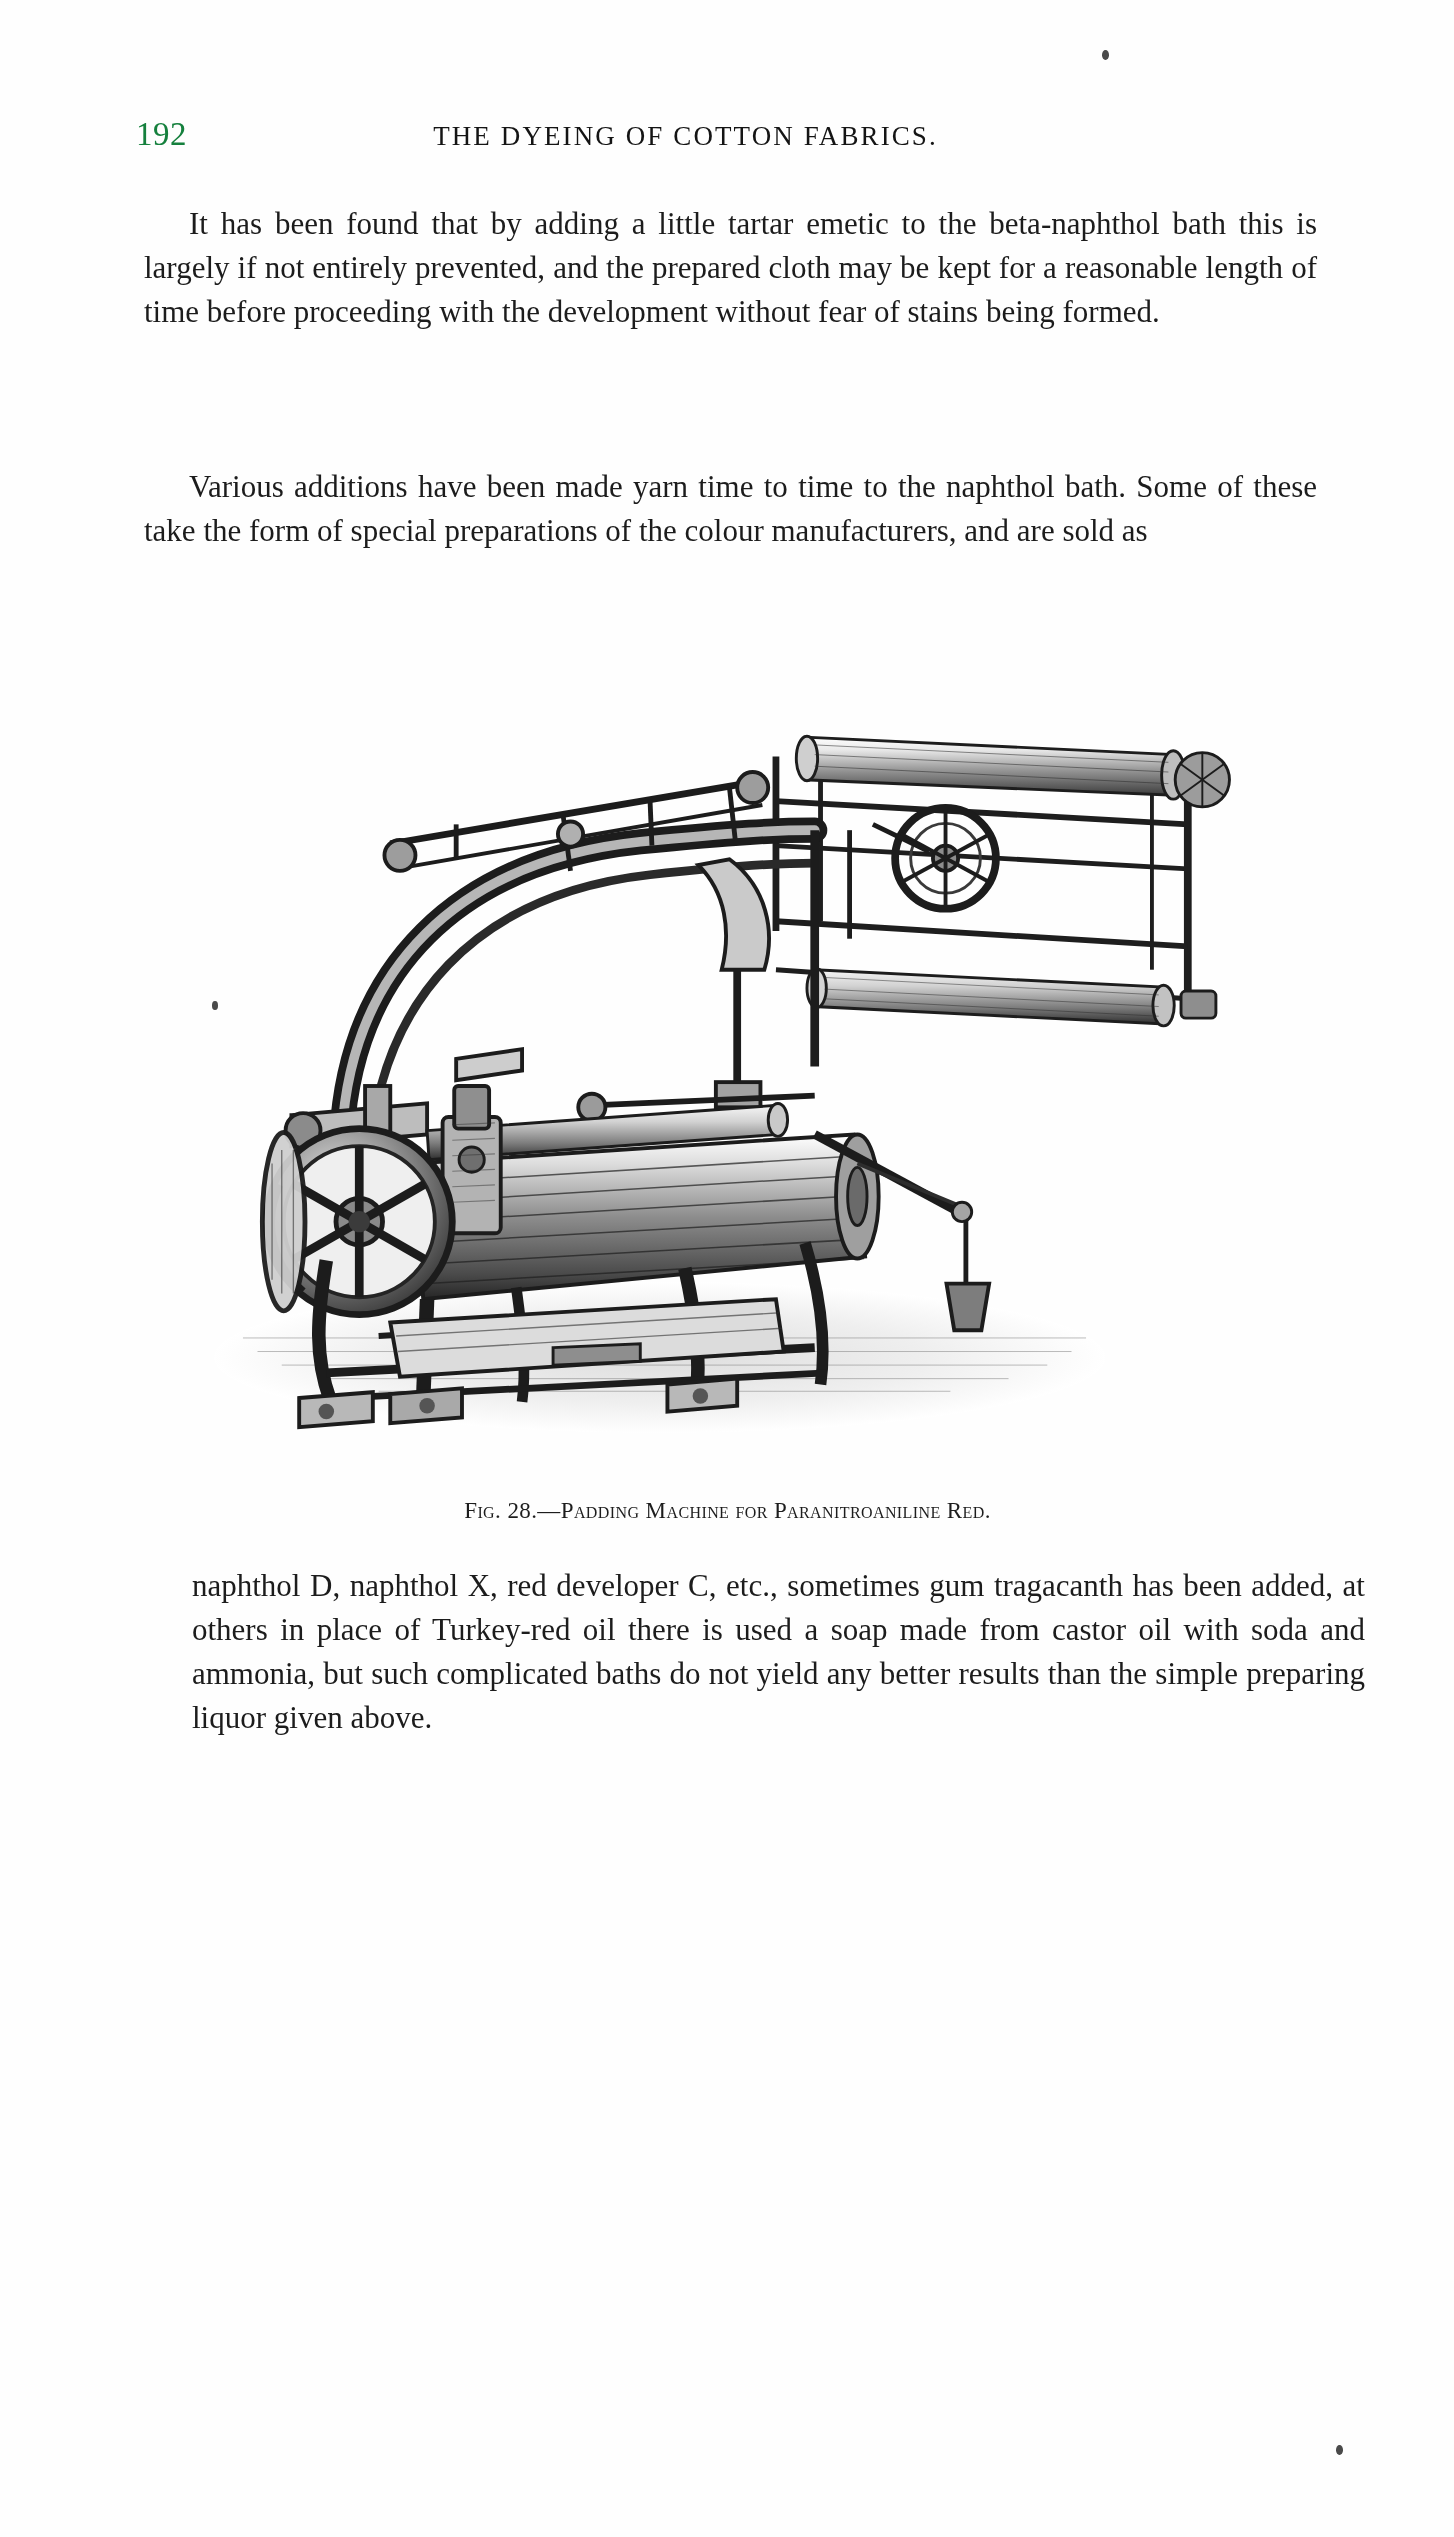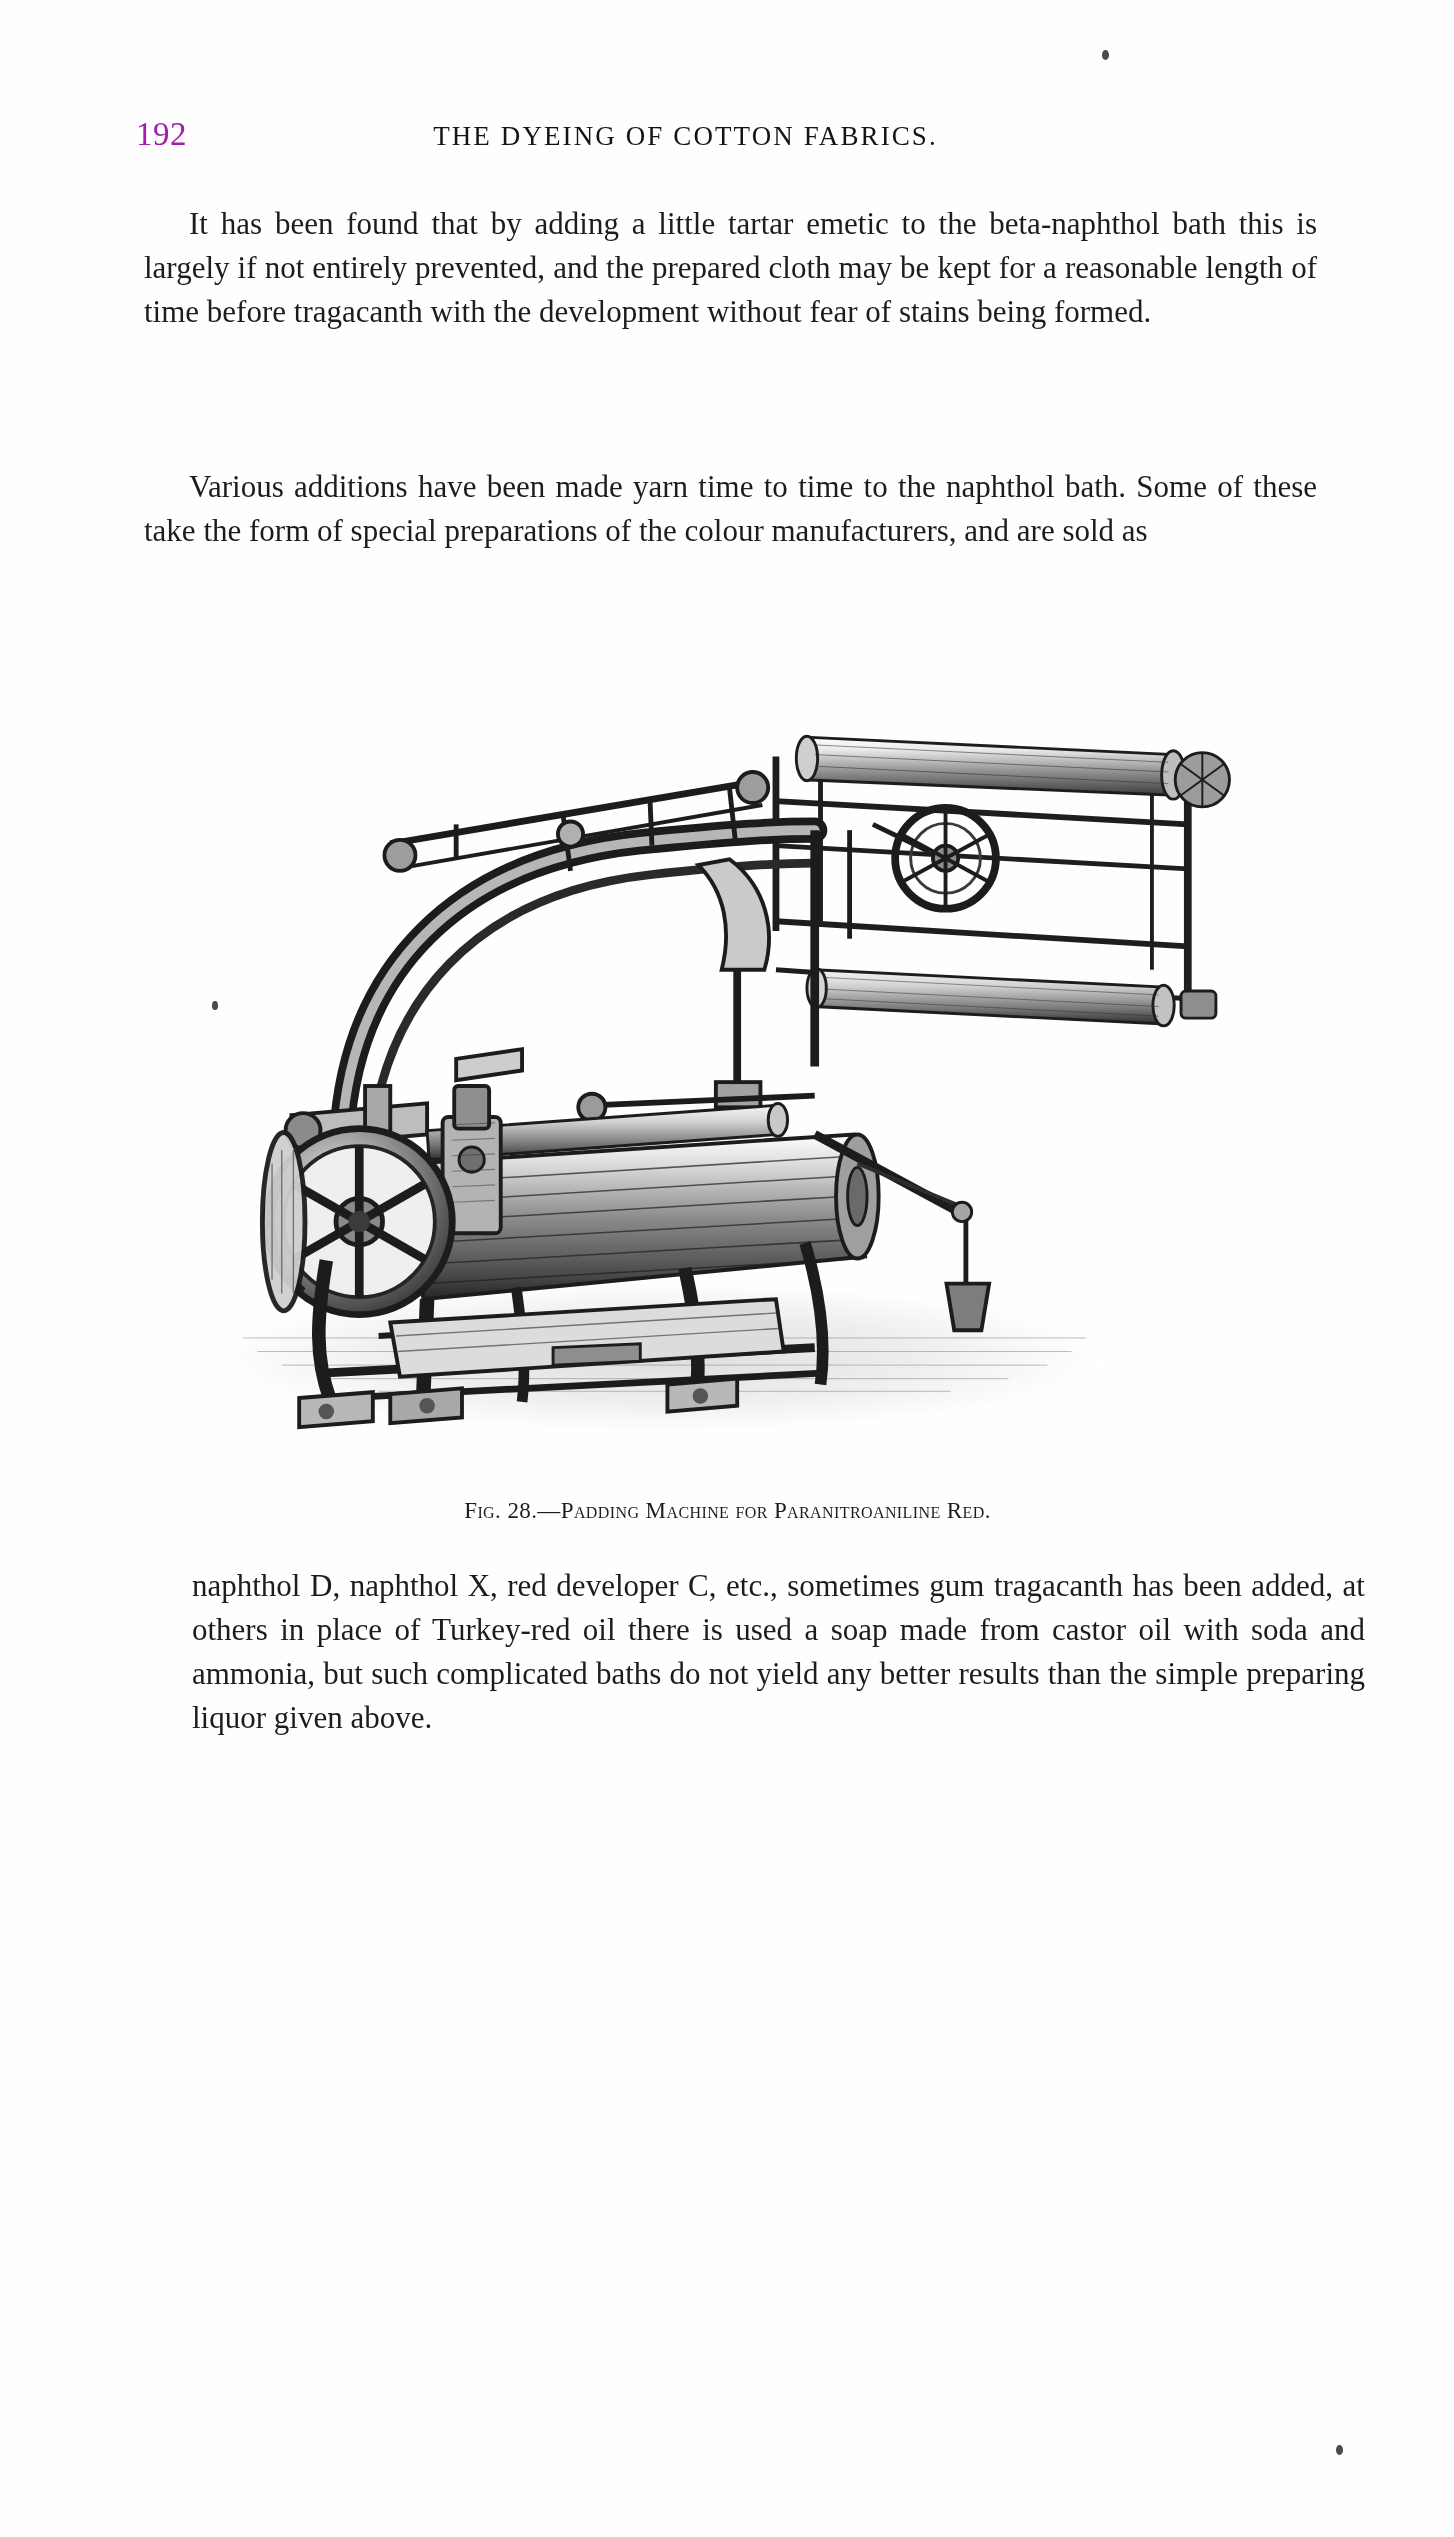--- a/index.html
+++ b/index.html
@@ -29,21 +29,21 @@
     top: 116px;
     width: 1164px;
     height: 48px;
     display: flex;
     align-items: baseline;
   }
   .folio {
     font-size: 33px;
     letter-spacing: 0.5px;
     font-family: "Liberation Serif", serif;
-    color: #a21caf;
+    color: #15803d;
   }
   .head-title {
     flex: 1;
     text-align: center;
     font-size: 27px;
     letter-spacing: 2.1px;
     color: #141414;
     font-family: "Liberation Serif", serif;
     padding-right: 116px;
   }
@@ -125,21 +125,21 @@
   <div class="speck" id="speck-top"></div>
   <div class="speck" id="speck-left"></div>
   <div class="speck" id="speck-bottom"></div>
 
   <div class="running-head">
     <span class="folio">192</span>
     <span class="head-title small-caps">THE DYEING OF COTTON FABRICS.</span>
   </div>
 
   <div class="body-block" id="para-1">
-    <p>It has been found that by adding a little tartar emetic to the beta-naphthol bath this is largely if not entirely prevented, and the prepared cloth may be kept for a reasonable length of time before tragacanth with the development without fear of stains being formed.</p>
+    <p>It has been found that by adding a little tartar emetic to the beta-naphthol bath this is largely if not entirely prevented, and the prepared cloth may be kept for a reasonable length of time before proceeding with the development without fear of stains being formed.</p>
   </div>
 
   <div class="body-block" id="para-2">
     <p>Various additions have been made yarn time to time to the naphthol bath.   Some of these take the form of special preparations of the colour manufacturers, and are sold as</p>
   </div>
 
   <div class="figure">
     <div class="figure-image">
       <svg class="machine" width="1183" height="814" viewBox="0 0 1220 840" xmlns="http://www.w3.org/2000/svg">
         <defs>

